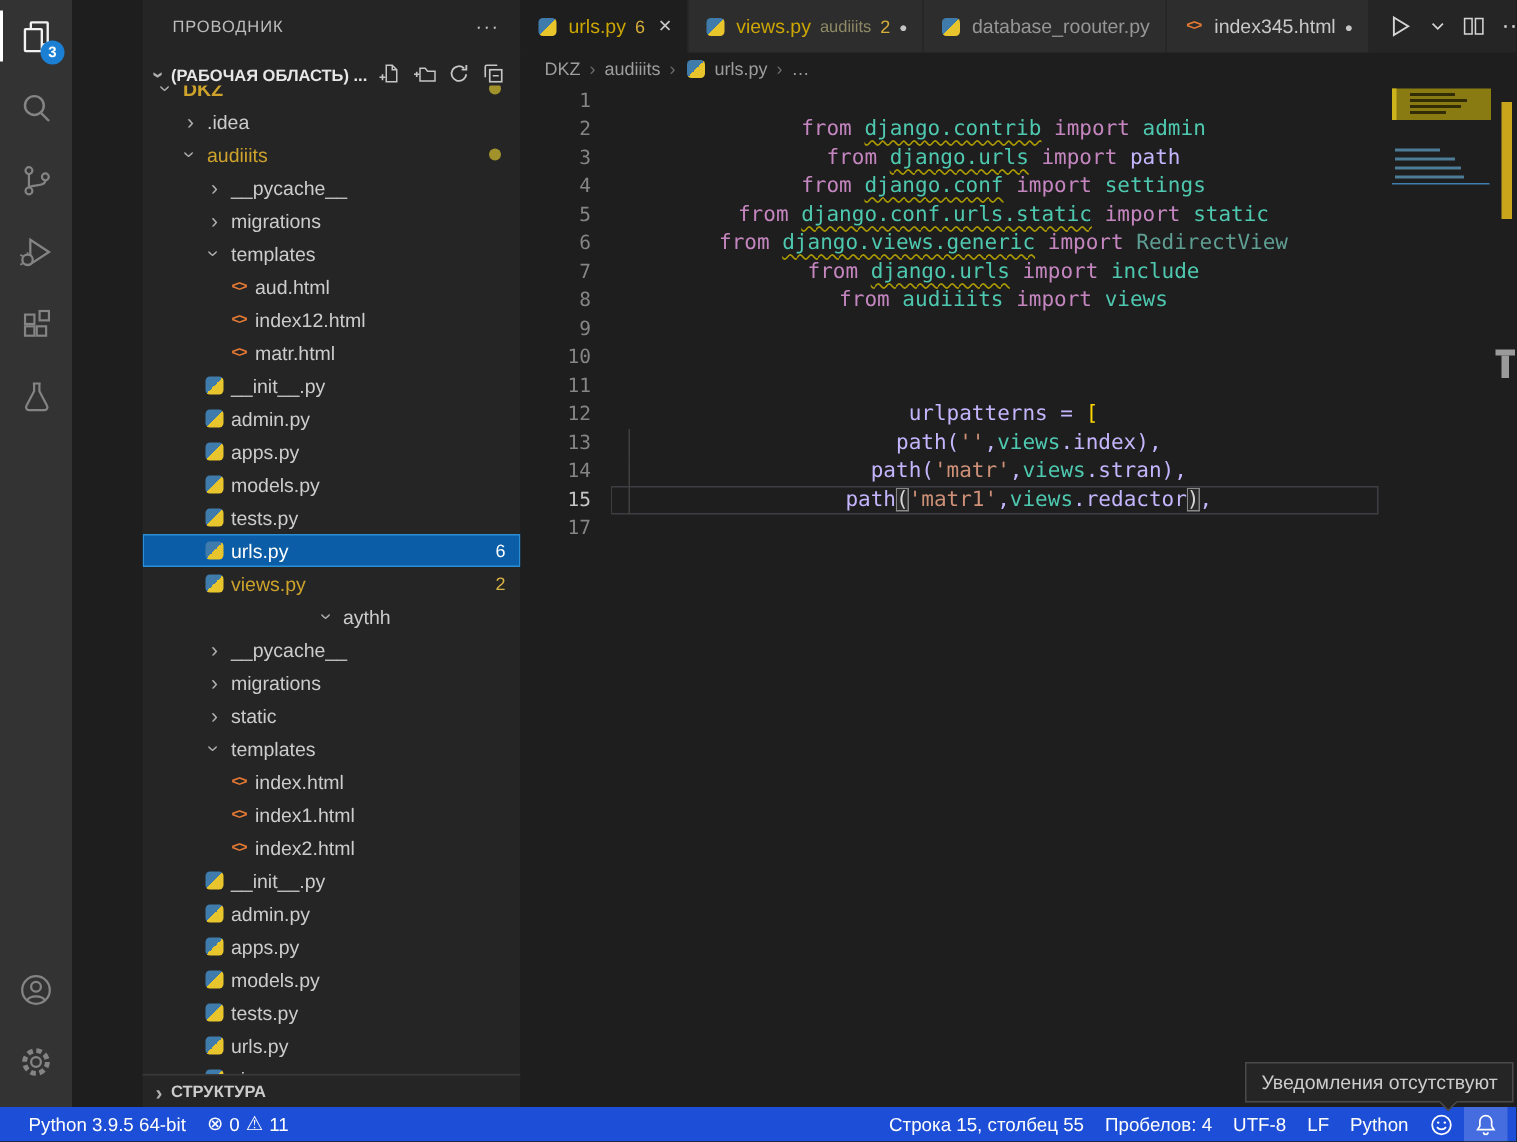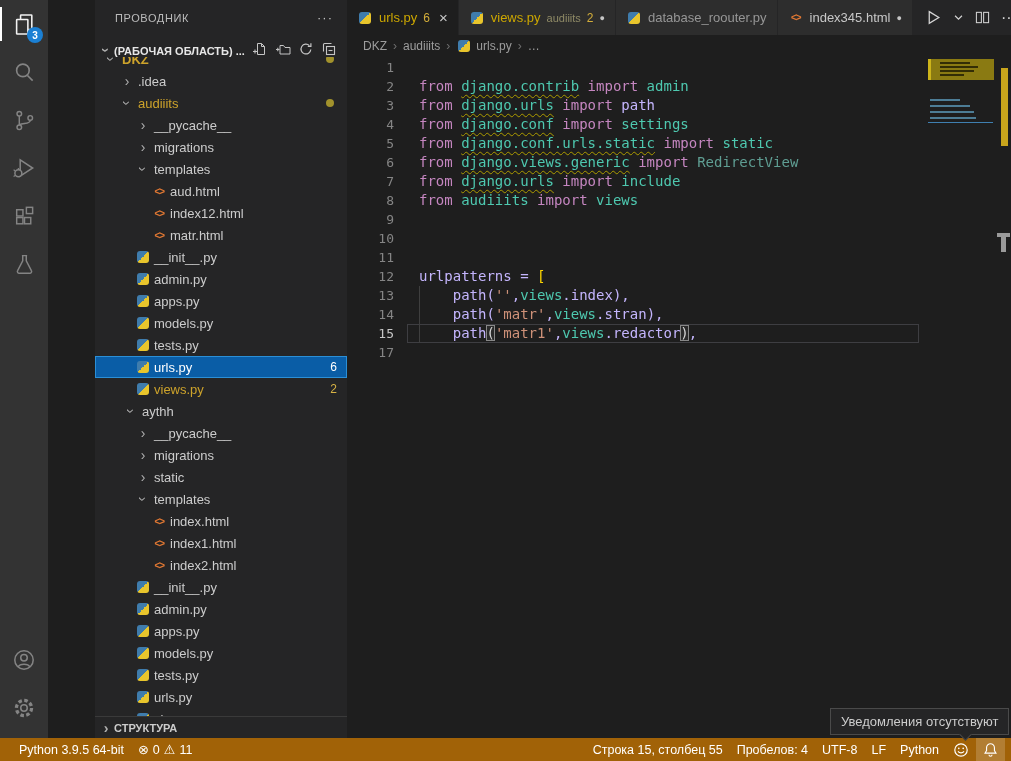--- a/index.html
+++ b/index.html
@@ -61,21 +61,21 @@
   .runwrap{display:flex;align-items:center;gap:1px;}
   .breadcrumb{height:22px;flex:none;display:flex;align-items:center;gap:6px;padding-left:16px;font-size:12px;color:#9d9d9d;}
   .bc-item{display:flex;align-items:center;gap:4px;cursor:pointer;}
   .bc-sep{color:#6f6f6f;}
 
   .codewrap{flex:1;position:relative;overflow:hidden;font-family:"DejaVu Sans Mono",monospace;font-size:14px;}
   .codelines{position:absolute;top:1px;left:0;right:0;}
   .cline{height:19px;display:flex;}
   .gutter{width:60px;flex:none;text-align:right;padding-right:13px;color:#858585;font-size:13px;line-height:19px;}
   .cline.current .gutter{color:#c6c6c6;}
-  .ctext{position:relative;flex:1;margin-right:92px;padding-left:12px;height:19px;line-height:19px;white-space:pre;}
+  .ctext{position:relative;flex:1;margin-right:92px;padding-left:12px;height:19px;line-height:19px;white-space:pre;text-align:center;}
   .cline.current .ctext{box-shadow:inset 0 0 0 1px #3e3e42;}
   .ctext.guide::before{content:"";position:absolute;left:12px;top:0;bottom:0;border-left:1px solid #3f3f3f;}
   .kw{color:#C586C0;}
   .mod{color:#4EC9B0;}
   .modw{color:#4EC9B0;text-decoration:underline wavy #ac9b00;text-decoration-thickness:1px;text-underline-offset:3px;}
   .dim{color:#5f9e93;}
   .str{color:#CE9178;}
   .pln{color:#c4b5fd;}
   .brk{color:#ffd700;}
   .box{color:#d4d4d4;box-shadow:inset 0 0 0 1px #888;background:rgba(120,120,120,.13);}
@@ -90,21 +90,21 @@
   .ruler-warn{position:absolute;top:11px;right:3px;width:7px;height:78px;background:#c9a51c;}
   .ruler-t{position:absolute;top:176px;right:0;width:14px;height:22px;}
   .ruler-t .bar{position:absolute;top:0;left:0;width:13px;height:4px;background:#9a9a9a;}
   .ruler-t .stem{position:absolute;top:4px;left:4px;width:5px;height:15px;background:#9a9a9a;}
 
   
   .tooltip{position:absolute;left:830px;top:708px;height:27px;padding:0 10px;display:flex;align-items:center;background:#252526;border:1px solid #4a4a4a;font-size:13px;color:#cccccc;z-index:20;}
   .tooltip::after{content:"";position:absolute;bottom:-5px;right:38px;width:8px;height:8px;background:#252526;border-right:1px solid #4a4a4a;border-bottom:1px solid #4a4a4a;transform:rotate(45deg);}
 
   
-  .statusbar{height:23px;flex:none;background:#a16207;display:flex;align-items:center;color:#ffffff;font-size:12.5px;padding:0 6px 0 12px;}
+  .statusbar{height:23px;flex:none;background:#1d4ed8;display:flex;align-items:center;color:#ffffff;font-size:12.5px;padding:0 6px 0 12px;}
   .st-item{display:flex;align-items:center;gap:4px;padding:0 7px;height:23px;cursor:pointer;}
   .st-item .glyph{font-family:"DejaVu Sans",sans-serif;font-size:13px;}
   .st-right{margin-left:auto;display:flex;align-items:center;}
   .st-item.hov{background:rgba(255,255,255,.18);}
 </style>
 </head>
 <body>
 
 <div id="app">
   <div class="main">
@@ -325,21 +325,21 @@
             <span class="tbadge2">6</span>
           </div>
           <div class="row warn" style="padding-left: 40px;">
             <span class="ficon">
               <i class="pyicon"></i>
             </span>
             <span class="label">views.py</span>
             <span class="spacer"></span>
             <span class="tbadge2 goldb">2</span>
           </div>
-          <div class="row" style="padding-left: 28px;">
+          <div class="row" style="padding-left: 28px; justify-content: center;">
             <span class="chev open">›</span>
             <span class="label">aythh</span>
           </div>
           <div class="row" style="padding-left: 40px;">
             <span class="chev">›</span>
             <span class="label">__pycache__</span>
           </div>
           <div class="row" style="padding-left: 40px;">
             <span class="chev">›</span>
             <span class="label">migrations</span>

